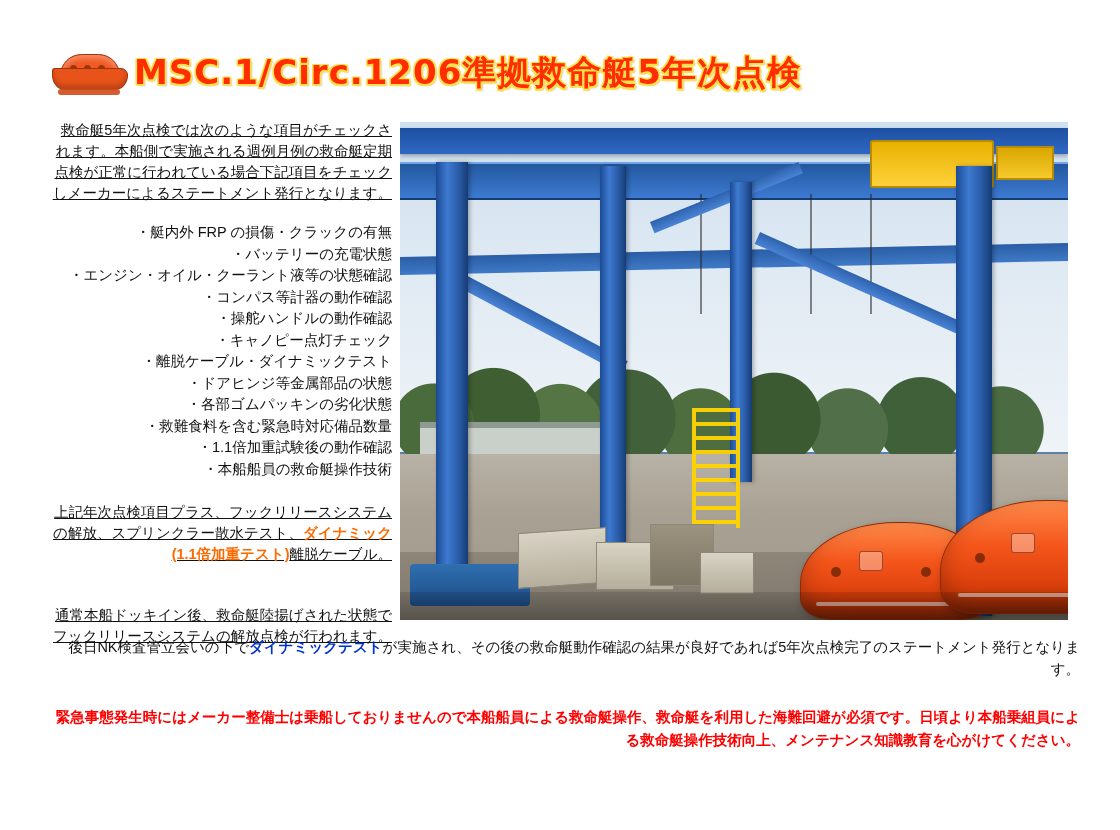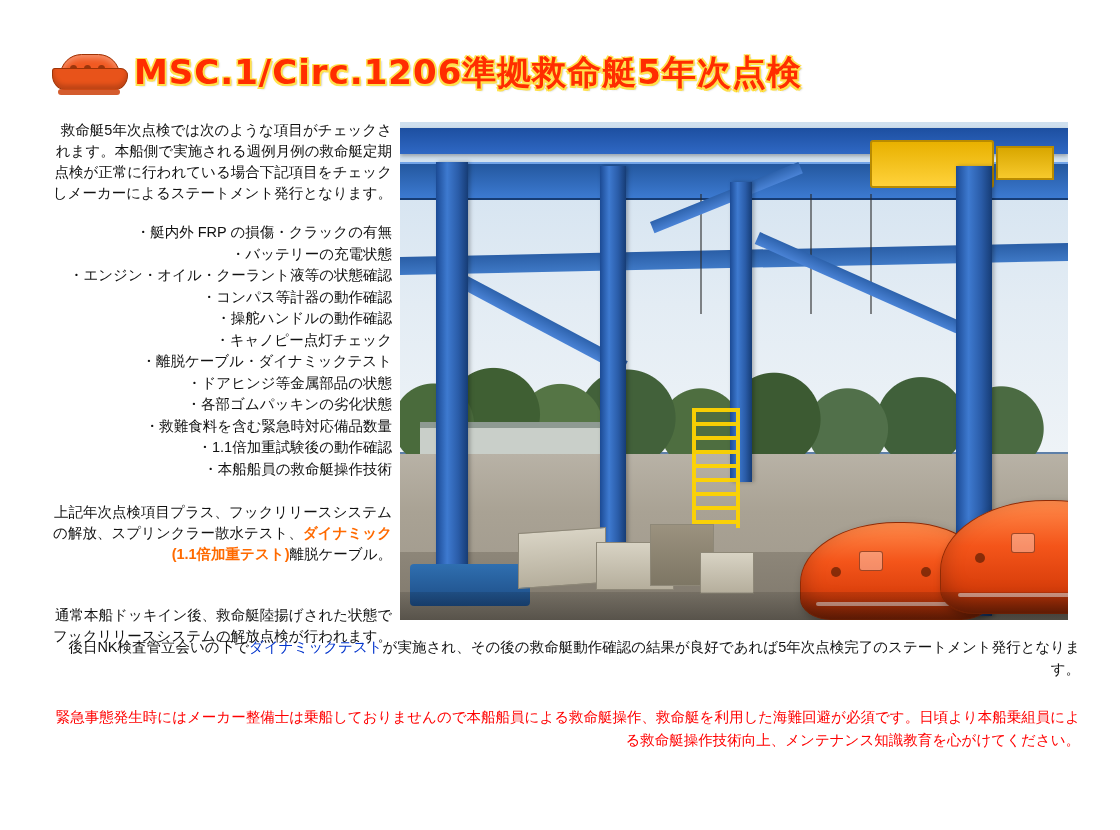--- a/index.html
+++ b/index.html
@@ -107,20 +107,21 @@
     position: absolute;
     left: 52px;
     top: 120px;
     width: 340px;
   }
   .para {
     font-size: 14.5px;
     line-height: 21px;
     color: #111;
     margin: 0 0 0 0;
+    text-decoration: underline;
   }
   .bullets {
     margin: 18px 0 0 0;
     padding: 0;
     list-style: none;
   }
   .bullets li {
     font-size: 14.5px;
     line-height: 21.5px;
     color: #111;
@@ -300,34 +301,34 @@
     top: 636px;
     width: 1028px;
   }
   .line-a {
     font-size: 14.5px;
     line-height: 22px;
     color: #111;
   }
   .hl-blue {
     color: #0033cc;
-    font-weight: normal;
+    font-weight: bold;
   }
   .line-b {
     margin-top: 26px;
     font-size: 14.5px;
     line-height: 22px;
     color: #111;
   }
   .line-c {
     margin-top: 26px;
     font-size: 14.5px;
     line-height: 23px;
     color: #ff0000;
-    font-weight: normal;
+    font-weight: bold;
   }
 </style>
 </head>
 <body>
 
 <div class="page">
 
   <div class="header">
     <div class="header-boat">
       <div class="boat-canopy"></div>

